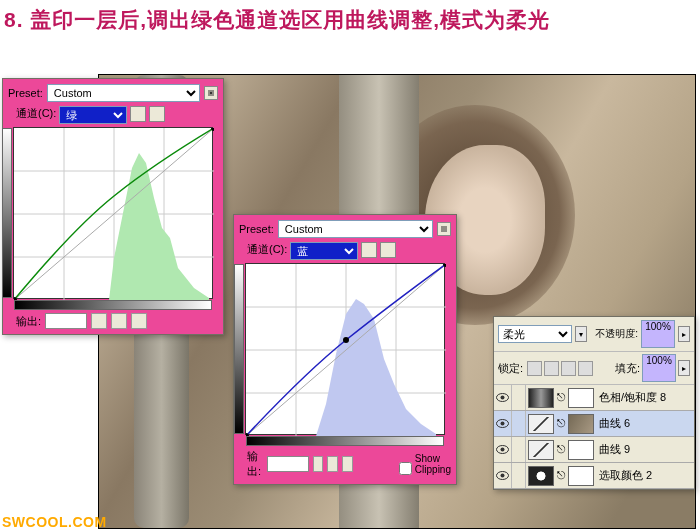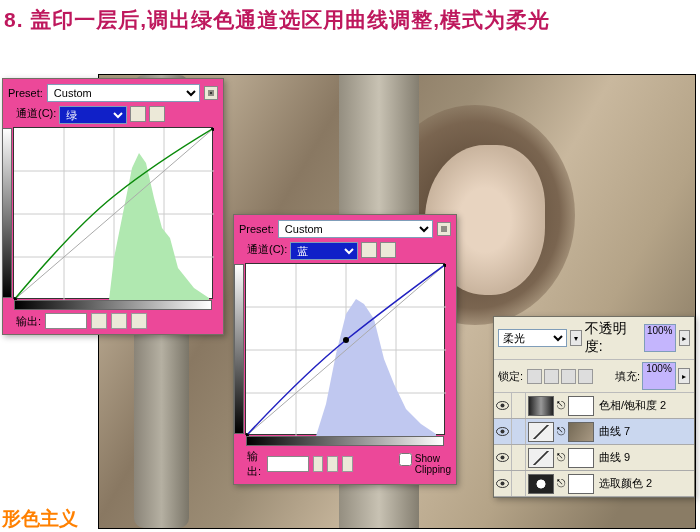--- a/index.html
+++ b/index.html
@@ -36,26 +36,26 @@
 .curve-green { stroke: #0a8a0a; }
 .curve-blue { stroke: #2020c0; }
 .diag { stroke: #aaa; stroke-width: 1; }
 .histo-green { fill: #b0e8b0; }
 .histo-blue { fill: #c0c8f0; }
 .curve-point { fill: #000; }
 
 .output-row { display: flex; align-items: center; gap: 4px; margin-top: 14px; padding-left: 8px; font-size: 11px; }
 .output-input { width: 42px; height: 16px; border: 1px solid #888; background: #fff; }
 .tool-icon { width: 16px; height: 16px; background: #ece9d8; border: 1px solid #999; display: inline-block; }
-.clip-row { float: right; display: flex; align-items: flex-start; gap: 3px; font-size: 10px; padding-left: 42px; }
+.clip-row { float: right; display: flex; align-items: flex-end; gap: 3px; font-size: 10px; padding-left: 42px; }
 
 .layers-panel { position: absolute; right: 5px; top: 316px; width: 202px; background: #ece9d8; border: 1px solid #716f64; font-family: Tahoma, "SimSun", sans-serif; font-size: 11px; box-shadow: 2px 2px 6px rgba(0,0,0,0.3); }
 .layers-header { display: flex; align-items: center; padding: 3px 4px; gap: 3px; border-bottom: 1px solid #bbb; }
 .blend-select { width: 74px; height: 18px; background: #fff; border: 1px solid #7f9db9; font-size: 11px; }
-.opacity-label { margin-left: auto; font-size: 14px; }
+.opacity-label { margin-left: auto; font-size: 10px; }
 .opacity-val { width: 34px; height: 28px; background: #c4b5fd; border: 1px solid #7f9db9; font-size: 10px; text-align: center; }
 .arrow-btn { width: 12px; height: 16px; background: #e8e8e8; border: 1px solid #888; font-size: 8px; display: flex; align-items: center; justify-content: center; }
 
 .lock-row { display: flex; align-items: center; padding: 2px 4px; gap: 2px; border-bottom: 1px solid #bbb; }
 .lock-label { font-size: 11px; margin-right: 2px; }
 .lock-icon { width: 15px; height: 15px; background: #ddd; border: 1px solid #999; }
 .fill-label { margin-left: auto; font-size: 11px; }
 
 .layer-list { background: #d8d5c8; }
 .layer-row { display: flex; align-items: center; height: 26px; border-bottom: 1px solid #aaa; background: #ece9d8; }
@@ -210,34 +210,34 @@
       <div class="eye-col">
           <svg class="eye-svg" viewBox="0 0 13 9">
             <ellipse cx="6.5" cy="4.5" rx="6" ry="4" fill="none" stroke="#333"></ellipse>
             <circle cx="6.5" cy="4.5" r="2" fill="#333"></circle>
           </svg>
         </div>
       <div class="link-col"></div>
       <div class="thumb grad"></div>
       <div class="link-ico">⎋</div>
       <div class="thumb mask-w"></div>
-      <span class="layer-name">色相/饱和度 2</span>
+      <span class="layer-name">色相/饱和度 8</span>
     </div>
     <div class="layer-row selected">
       <div class="eye-col">
           <svg class="eye-svg" viewBox="0 0 13 9">
             <ellipse cx="6.5" cy="4.5" rx="6" ry="4" fill="none" stroke="#333"></ellipse>
             <circle cx="6.5" cy="4.5" r="2" fill="#333"></circle>
           </svg>
         </div>
       <div class="link-col"></div>
       <div class="thumb curves-ico"></div>
       <div class="link-ico">⎋</div>
       <div class="thumb mask-photo"></div>
-      <span class="layer-name">曲线 7</span>
+      <span class="layer-name">曲线 6</span>
     </div>
     <div class="layer-row">
       <div class="eye-col">
           <svg class="eye-svg" viewBox="0 0 13 9">
             <ellipse cx="6.5" cy="4.5" rx="6" ry="4" fill="none" stroke="#333"></ellipse>
             <circle cx="6.5" cy="4.5" r="2" fill="#333"></circle>
           </svg>
         </div>
       <div class="link-col"></div>
       <div class="thumb curves-ico"></div>
@@ -255,14 +255,14 @@
       <div class="link-col"></div>
       <div class="thumb circle"></div>
       <div class="link-ico">⎋</div>
       <div class="thumb mask-w"></div>
       <span class="layer-name">选取颜色 2</span>
     </div>
   </div>
 </div>
 
 <div class="watermark">
-  <div>形色主义</div>
+  <div class="sub">SWCOOL.COM</div>
 </div>
 
 </body></html>

